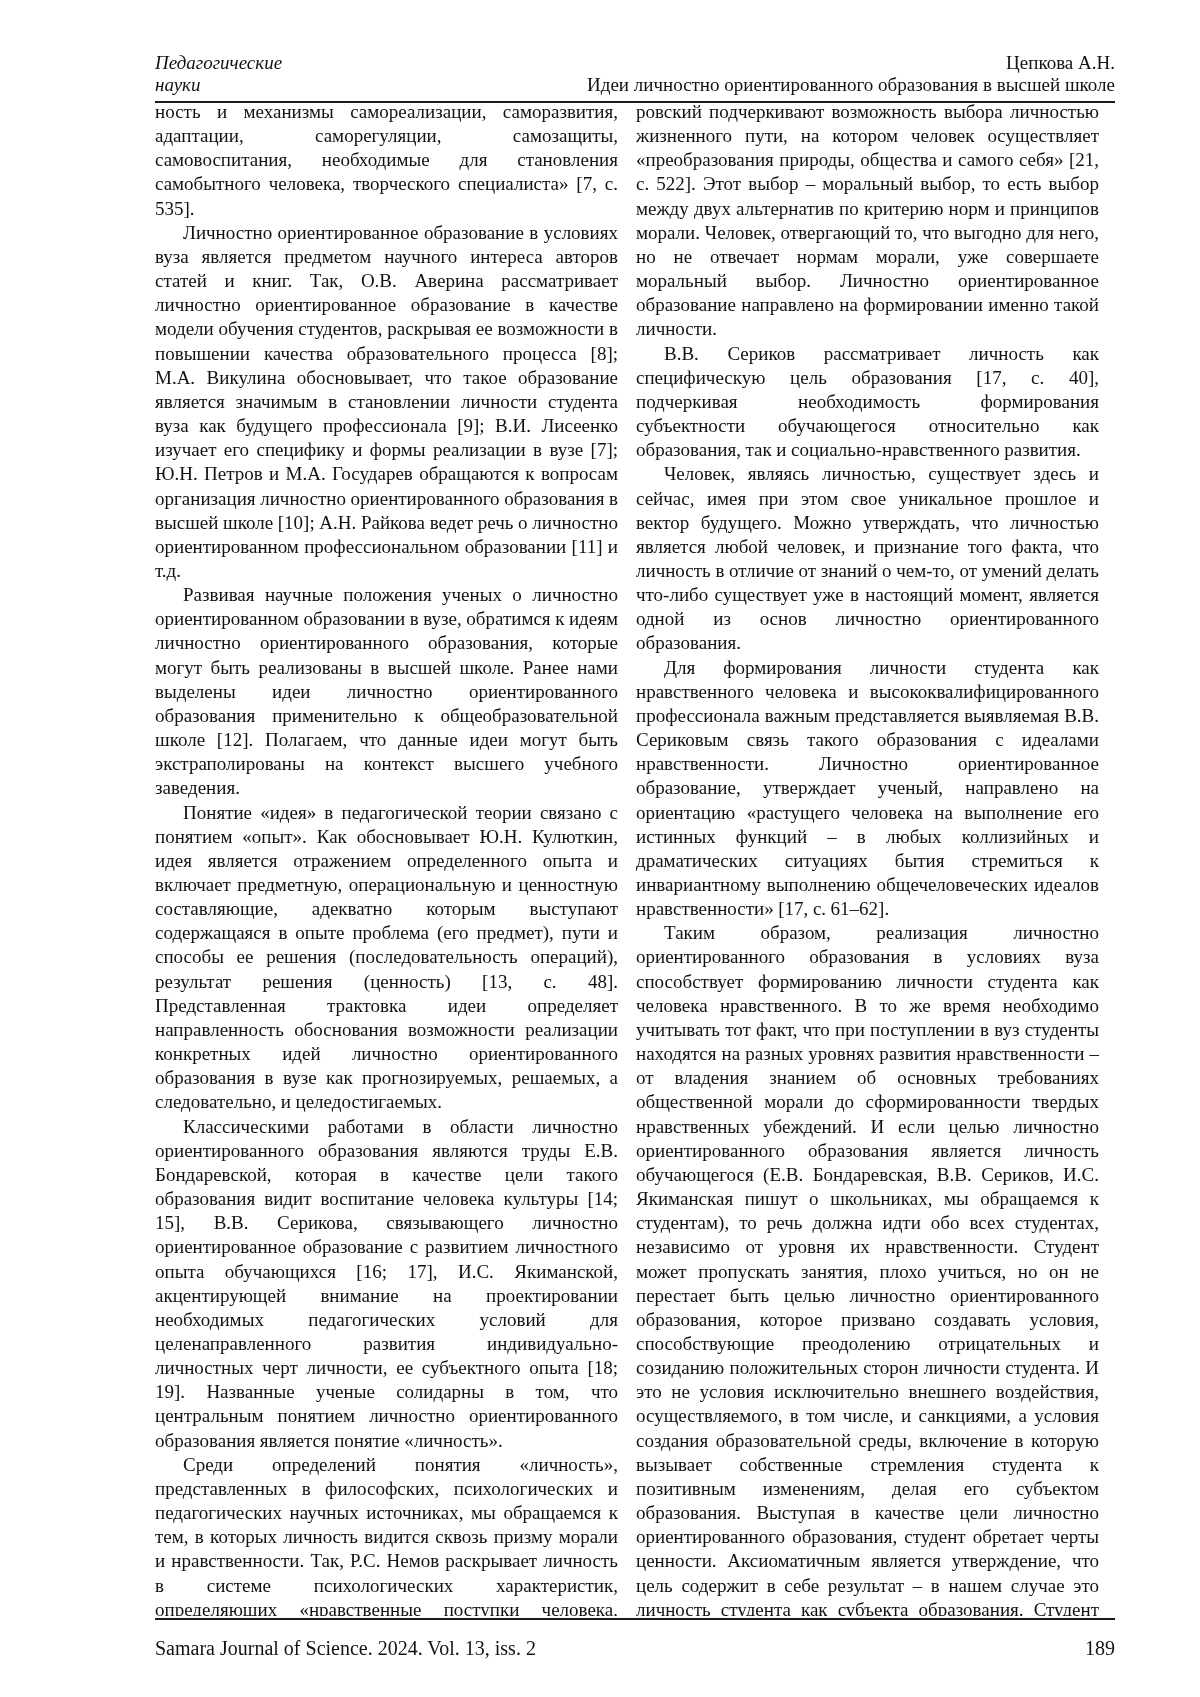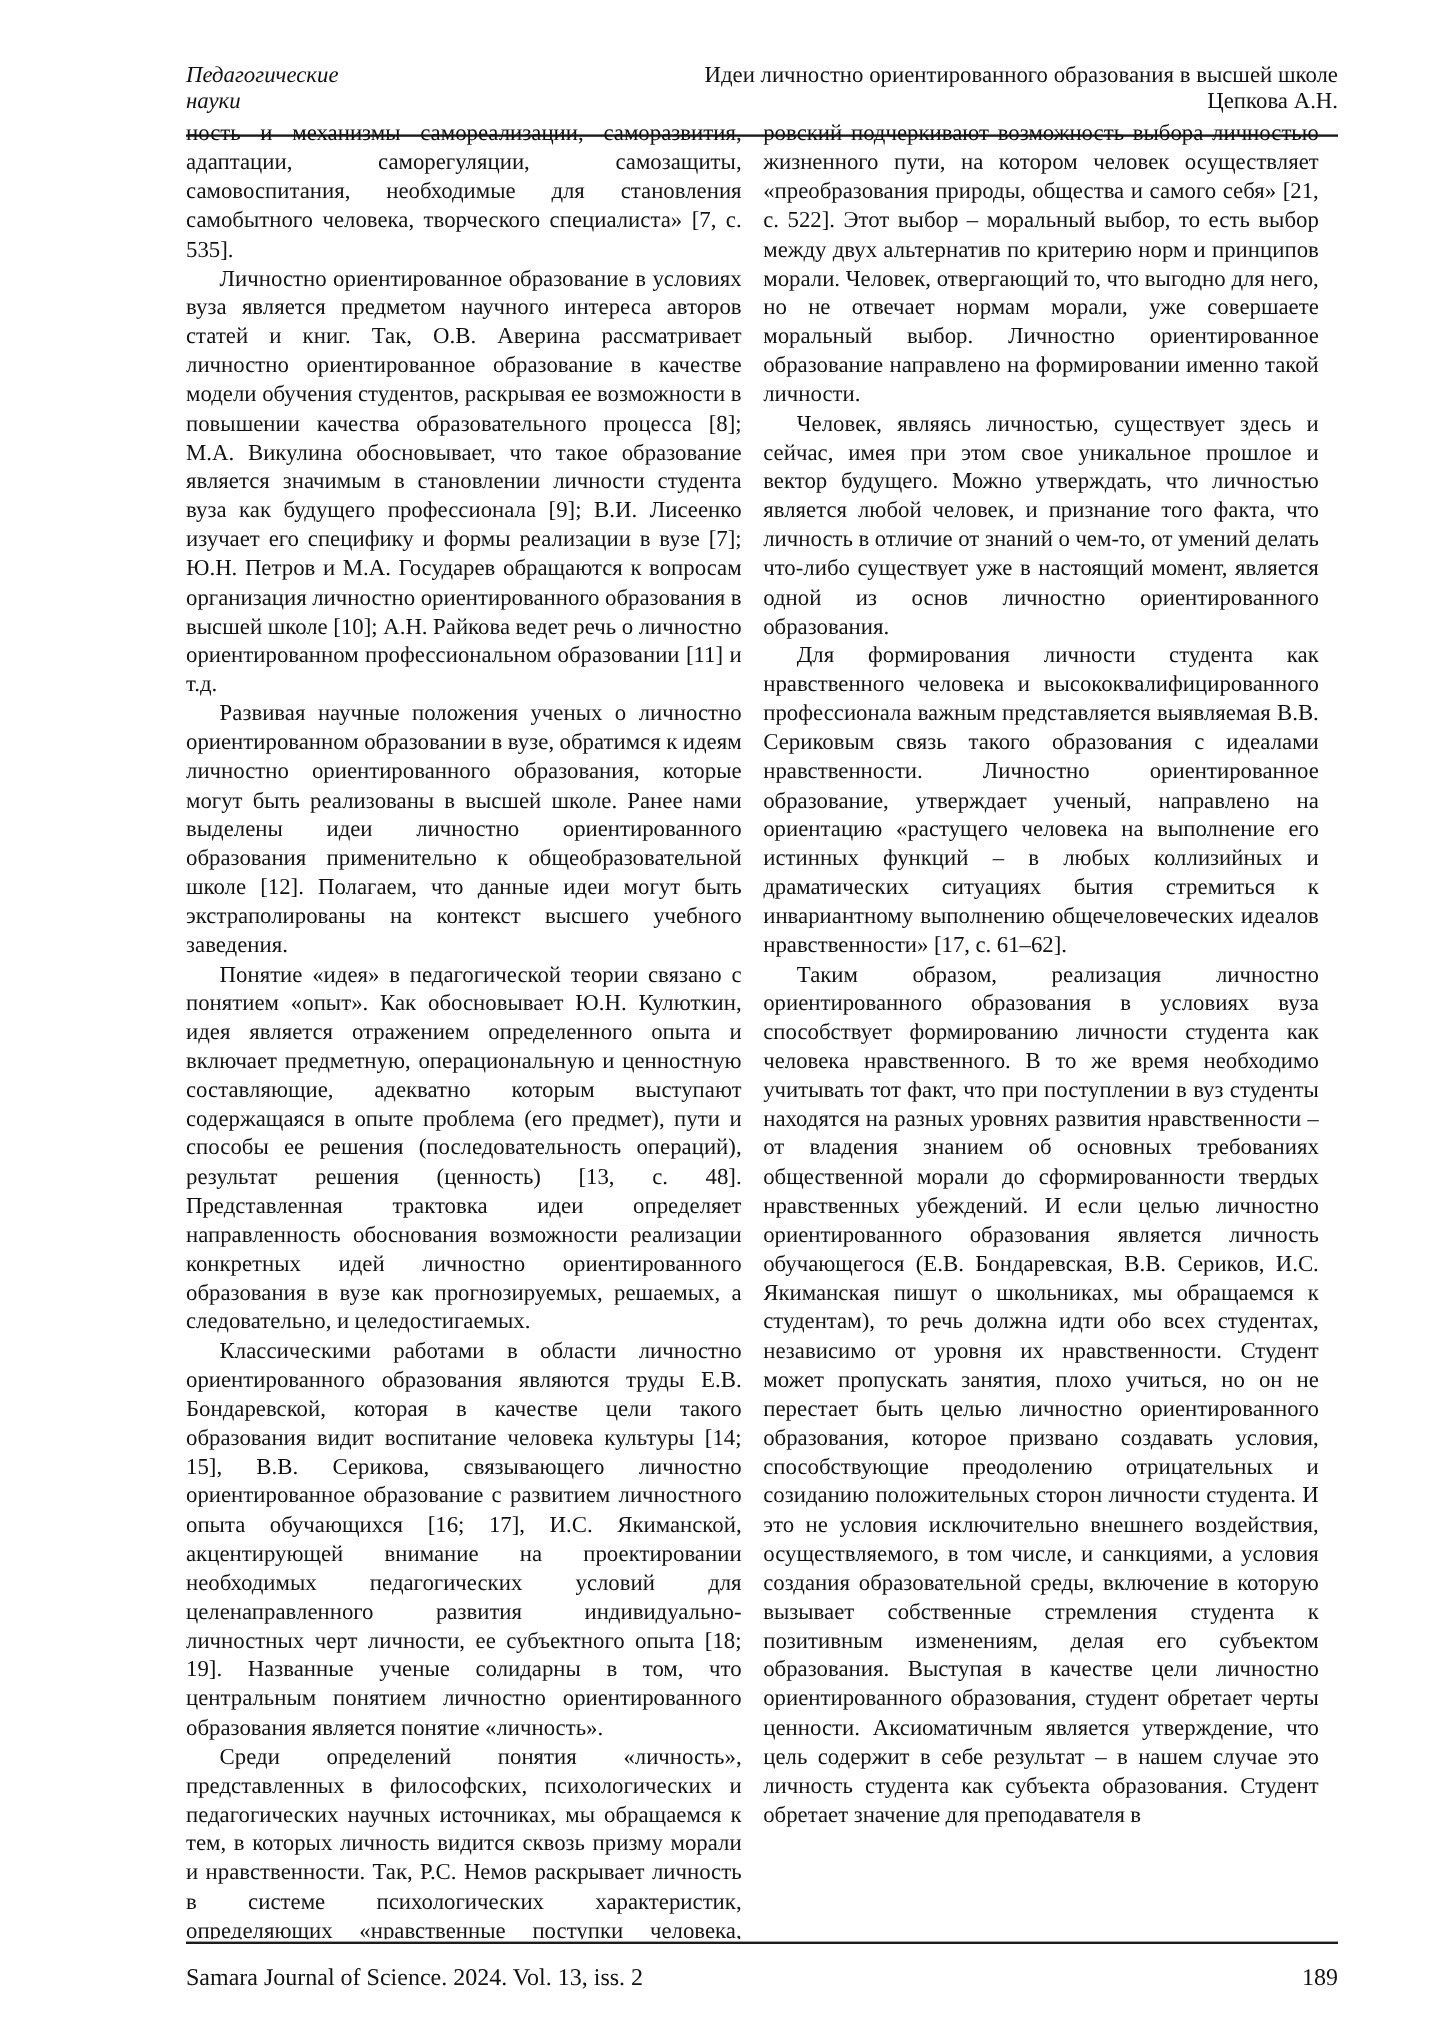--- a/index.html
+++ b/index.html
@@ -22,21 +22,21 @@
   
   .running-head {
     position: absolute;
     left: 155px;
     top: 52px;
     width: 960px;
     display: flex;
     justify-content: space-between;
     align-items: flex-end;
     border-bottom: 2.5px solid #1c1c1c;
-    padding-bottom: 16px;
+    padding-bottom: 5px;
   }
   .head-left {
     font-style: italic;
     font-size: 19px;
     line-height: 22px;
     white-space: pre-line;
   }
   .head-right {
     text-align: right;
     font-size: 19px;
@@ -86,36 +86,37 @@
 </style>
 </head>
 <body>
 
 <div class="page">
 
   <div class="running-head">
     <div class="head-left">Педагогические
 науки</div>
     <div class="head-right">
+      <div>Цепкова А.Н.</div>
       <div>Идеи личностно ориентированного образования в высшей школе</div>
-      <div>Цепкова А.Н.</div>
     </div>
   </div>
 
   <div class="columns">
     <div class="col" lang="ru">
       <p class="cont">ность и механизмы самореализации, саморазвития, адаптации, саморегуляции, самозащиты, самовоспитания, необходимые для становления самобытного человека, творческого специалиста» [7, с. 535].</p>
       <p>Личностно ориентированное образование в условиях вуза является предметом научного интереса авторов статей и книг. Так, О.В. Аверина рассматривает личностно ориентированное образование в качестве модели обучения студентов, раскрывая ее возможности в повышении качества образовательного процесса [8]; М.А. Викулина обосновывает, что такое образование является значимым в становлении личности студента вуза как будущего профессионала [9]; В.И. Лисеенко изучает его специфику и формы реализации в вузе [7]; Ю.Н. Петров и М.А. Государев обращаются к вопросам организация личностно ориентированного образования в высшей школе [10]; А.Н. Райкова ведет речь о личностно ориентированном профессиональном образовании [11] и т.д.</p>
       <p>Развивая научные положения ученых о личностно ориентированном образовании в вузе, обратимся к идеям личностно ориентированного образования, которые могут быть реализованы в высшей школе. Ранее нами выделены идеи личностно ориентированного образования применительно к общеобразовательной школе [12]. Полагаем, что данные идеи могут быть экстраполированы на контекст высшего учебного заведения.</p>
       <p>Понятие «идея» в педагогической теории связано с понятием «опыт». Как обосновывает Ю.Н. Кулюткин, идея является отражением определенного опыта и включает предметную, операциональную и ценностную составляющие, адекватно которым выступают содержащаяся в опыте проблема (его предмет), пути и способы ее решения (последовательность операций), результат решения (ценность) [13, с. 48]. Представленная трактовка идеи определяет направленность обоснования возможности реализации конкретных идей личностно ориентированного образования в вузе как прогнозируемых, решаемых, а следовательно, и целедостигаемых.</p>
       <p>Классическими работами в области личностно ориентированного образования являются труды Е.В. Бондаревской, которая в качестве цели такого образования видит воспитание человека культуры [14; 15], В.В. Серикова, связывающего личностно ориентированное образование с развитием личностного опыта обучающихся [16; 17], И.С. Якиманской, акцентирующей внимание на проектировании необходимых педагогических условий для целенаправленного развития индивидуально-личностных черт личности, ее субъектного опыта [18; 19]. Названные ученые солидарны в том, что центральным понятием личностно ориентированного образования является понятие «личность».</p>
       <p>Среди определений понятия «личность», представленных в философских, психологических и педагогических научных источниках, мы обращаемся к тем, в которых личность видится сквозь призму морали и нравственности. Так, Р.С. Немов раскрывает личность в системе психологических характеристик, определяющих «нравственные поступки человека, имеющие существенное значение для него самого и окружающих» [20, с. 336]; А.Г. Асмолов и А.В. Пет-</p>
     </div>
     <div class="col" lang="ru">
       <p class="cont">ровский подчеркивают возможность выбора личностью жизненного пути, на котором человек осуществляет «преобразования природы, общества и самого себя» [21, с. 522]. Этот выбор – моральный выбор, то есть выбор между двух альтернатив по критерию норм и принципов морали. Человек, отвергающий то, что выгодно для него, но не отвечает нормам морали, уже совершаете моральный выбор. Личностно ориентированное образование направлено на формировании именно такой личности.</p>
+      <p>В.В. Сериков рассматривает личность как специфическую цель образования [17, с. 40], подчеркивая необходимость формирования субъектности обучающегося относительно как образования, так и социально-нравственного развития.</p>
       <p>Человек, являясь личностью, существует здесь и сейчас, имея при этом свое уникальное прошлое и вектор будущего. Можно утверждать, что личностью является любой человек, и признание того факта, что личность в отличие от знаний о чем-то, от умений делать что-либо существует уже в настоящий момент, является одной из основ личностно ориентированного образования.</p>
       <p>Для формирования личности студента как нравственного человека и высококвалифицированного профессионала важным представляется выявляемая В.В. Сериковым связь такого образования с идеалами нравственности. Личностно ориентированное образование, утверждает ученый, направлено на ориентацию «растущего человека на выполнение его истинных функций – в любых коллизийных и драматических ситуациях бытия стремиться к инвариантному выполнению общечеловеческих идеалов нравственности» [17, с. 61–62].</p>
       <p>Таким образом, реализация личностно ориентированного образования в условиях вуза способствует формированию личности студента как человека нравственного. В то же время необходимо учитывать тот факт, что при поступлении в вуз студенты находятся на разных уровнях развития нравственности – от владения знанием об основных требованиях общественной морали до сформированности твердых нравственных убеждений. И если целью личностно ориентированного образования является личность обучающегося (Е.В. Бондаревская, В.В. Сериков, И.С. Якиманская пишут о школьниках, мы обращаемся к студентам), то речь должна идти обо всех студентах, независимо от уровня их нравственности. Студент может пропускать занятия, плохо учиться, но он не перестает быть целью личностно ориентированного образования, которое призвано создавать условия, способствующие преодолению отрицательных и созиданию положительных сторон личности студента. И это не условия исключительно внешнего воздействия, осуществляемого, в том числе, и санкциями, а условия создания образовательной среды, включение в которую вызывает собственные стремления студента к позитивным изменениям, делая его субъектом образования. Выступая в качестве цели личностно ориентированного образования, студент обретает черты ценности. Аксиоматичным является утверждение, что цель содержит в себе результат – в нашем случае это личность студента как субъекта образования. Студент обретает значение для преподавателя в</p>
     </div>
   </div>
 
   <div class="page-footer">
     <div>Samara Journal of Science. 2024. Vol. 13, iss. 2</div>
     <div>189</div>
   </div>

